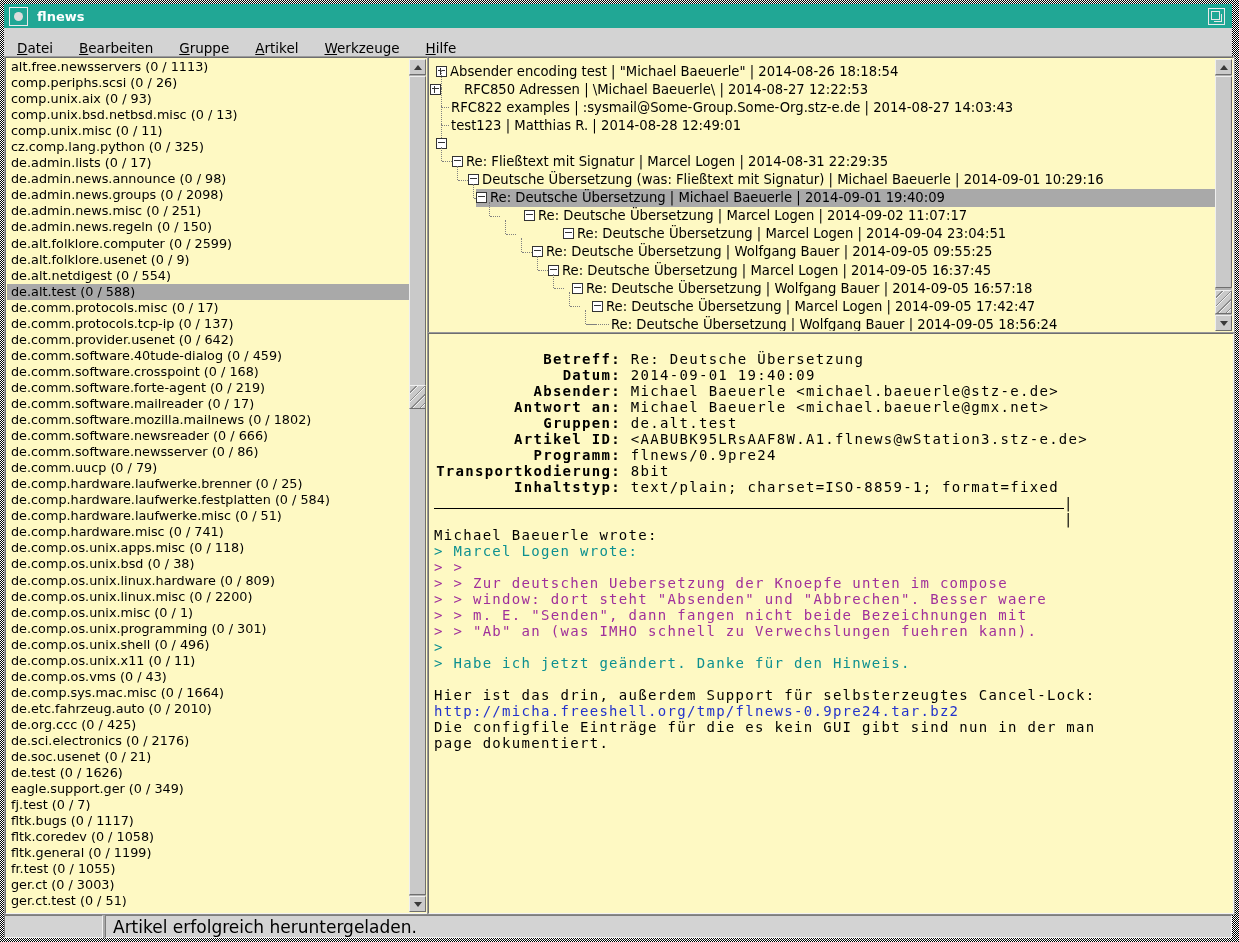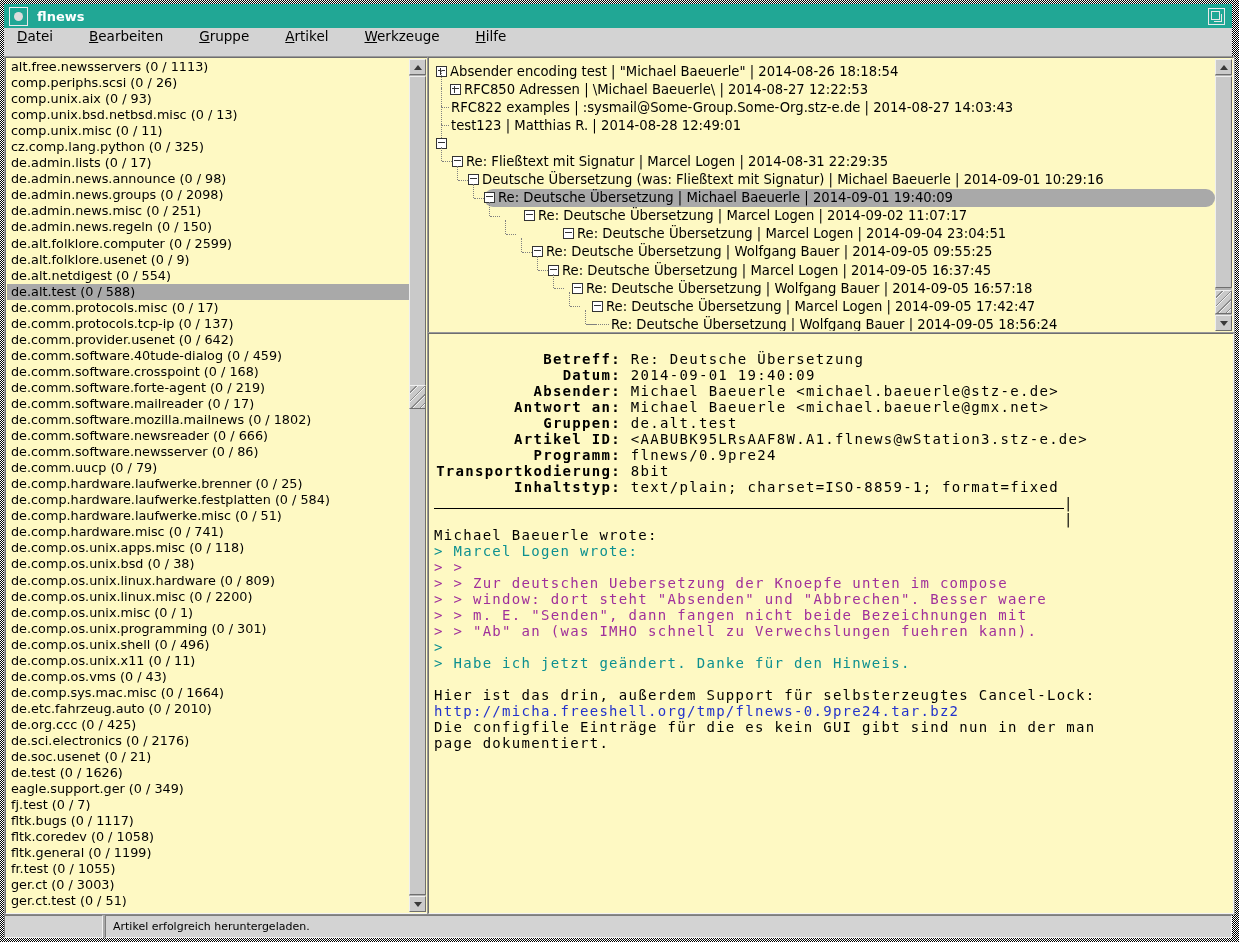--- a/index.html
+++ b/index.html
@@ -26,22 +26,22 @@
   .win-icon .dot{width:9px;height:9px;border-radius:50%;background:#DDDDDD;}
   .title-text{color:#fff;font-weight:bold;font-size:13px;margin-left:9px;flex:1 1 auto;}
   .max-icon{
     width:15px;height:15px;margin-right:7px;border:1px solid #E9E9E9;position:relative;flex:0 0 auto;
   }
   .max-icon i{position:absolute;left:2px;top:2px;width:7px;height:7px;border:1px solid #E9E9E9;}
   .max-icon b{position:absolute;left:5px;top:5px;width:7px;height:7px;border:1px solid #E9E9E9;border-top:none;border-left:none;}
   
   .menubar{
     position:absolute;left:0;top:24px;right:0;height:28px;
-    background:#D3D3D3;display:flex;align-items:flex-start;
-    font-size:13.5px;color:#000;border-bottom:3px solid #4d7c0f;gap:10px;
+    background:#D3D3D3;display:flex;align-items:flex-end;
+    font-size:13.5px;color:#000;border-bottom:3px solid #4d7c0f;
   }
   .menu-item{padding:0 13px;cursor:default;}
   .menu-item u{text-decoration:underline;}
   
   .panel{
     position:absolute;background:#fef9c3;
     border:1px solid;border-color:#6e6e6e #f2f2f2 #f2f2f2 #6e6e6e;
     outline:1px solid #9a9a9a;
   }
   .group-panel{left:1px;top:53px;width:421px;height:855px;}
@@ -105,21 +105,21 @@
   .rule-line{position:absolute;left:0;top:13px;width:630px;height:1px;background:#000;}
   .rule-bar{position:absolute;left:630px;top:0;}
   
   .statusbar{
     position:absolute;left:0;top:910px;right:0;height:23px;background:#A9A9A9;
     display:flex;gap:2px;border-top:1px solid #8a8a8a;
   }
   .status-cell{
     background:#D3D3D3;box-sizing:border-box;height:100%;
     border:1px solid;border-color:#7d7d7d #f0f0f0 #f0f0f0 #7d7d7d;
-    display:flex;align-items:center;font-size:11px;color:#000;
+    display:flex;align-items:center;font-size:17px;color:#000;
   }
   .status-left{width:99px;}
   .status-main{flex:1 1 auto;padding-left:7px;}
 </style>
 </head>
 <body>
 
 <div class="window">
 
   <div class="titlebar">
@@ -215,21 +215,21 @@
   <div class="panel thread-panel">
     <div class="list-area thread-area" id="threadList">
         <div class="thread-row">
           <div class="thread-content" style="left: 6px;">
             <span class="t-box plus"></span>
             <span class="thread-text">Absender encoding test  |  "Michael Baeuerle"  |  2014-08-26 18:18:54</span>
           </div>
         </div>
         <div class="thread-row">
           <div class="conn-v" style="left: 11px; top: -10px; height: 20px;"></div>
-          <div class="thread-content" style="left: 20px;">
+          <div class="thread-content" style="left: 0; gap: 20px;">
             <span class="t-box plus"></span>
             <span class="thread-text">RFC850 Adressen  |  \Michael Baeuerle\  |  2014-08-27 12:22:53</span>
           </div>
         </div>
         <div class="thread-row">
           <div class="conn-v" style="left: 11px; top: -10px; height: 20px;"></div>
           <div class="conn-h" style="left: 11px; top: 9px; width: 8px;"></div>
           <div class="thread-content" style="left: 21px;">
             <span class="thread-text">RFC822 examples  |  :sysmail@Some-Group.Some-Org.stz-e.de  |  2014-08-27 14:03:43</span>
           </div>
@@ -259,21 +259,21 @@
           <div class="conn-v" style="left: 27px; top: -5px; height: 14px;"></div>
           <div class="conn-h" style="left: 28px; top: 9px; width: 10px;"></div>
           <div class="thread-content" style="left: 38px;">
             <span class="t-box minus"></span>
             <span class="thread-text">Deutsche Übersetzung (was: Fließtext mit Signatur)  |  Michael Baeuerle  |  2014-09-01 10:29:16</span>
           </div>
         </div>
         <div class="thread-row">
           <div class="conn-v" style="left: 43px; top: -5px; height: 14px;"></div>
           <div class="conn-h" style="left: 44px; top: 9px; width: 10px;"></div>
-          <div class="thread-content selected" style="left: 54px; border-radius: 9px;">
+          <div class="thread-content selected" style="left: 46px;">
             <span class="t-box minus"></span>
             <span class="thread-text">Re: Deutsche Übersetzung  |  Michael Baeuerle  |  2014-09-01 19:40:09</span>
           </div>
         </div>
         <div class="thread-row">
           <div class="conn-v" style="left: 59px; top: -5px; height: 14px;"></div>
           <div class="conn-h" style="left: 60px; top: 9px; width: 10px;"></div>
           <div class="thread-content" style="left: 70px; padding-left: 24px;">
             <span class="t-box minus"></span>
             <span class="thread-text">Re: Deutsche Übersetzung  |  Marcel Logen  |  2014-09-02 11:07:17</span>

